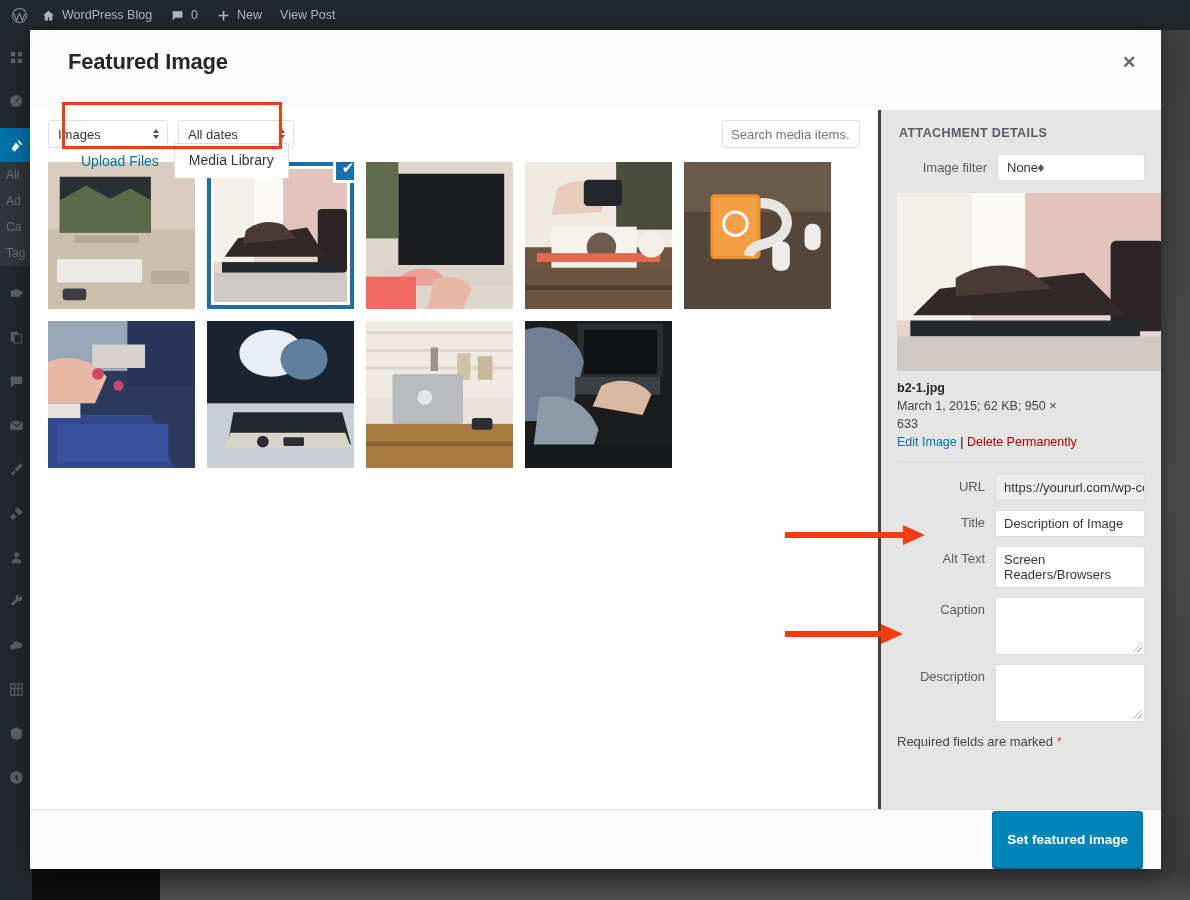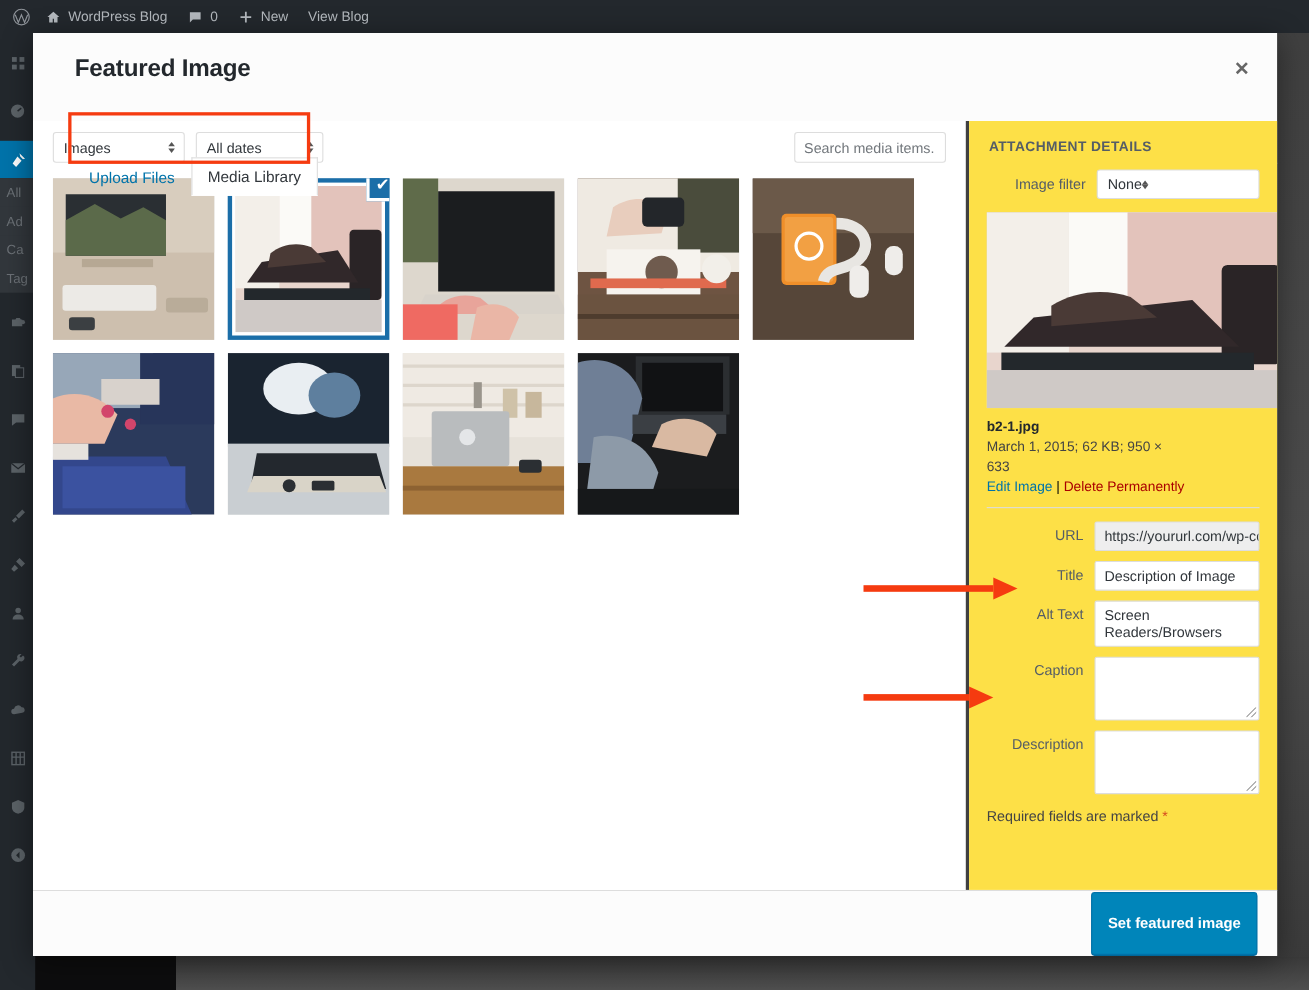--- a/index.html
+++ b/index.html
@@ -98,21 +98,21 @@
   .header-rule {
     position: absolute; left: 0; right: 0; top: 118px; height: 1px; background: #ddd;
   }
 
   .modal-body { display: flex; flex: 1 1 auto; min-height: 0; position: relative; }
   .lib-pane {
     flex: 1 1 auto; position: relative; background: #fff;
     border-right: 3px solid #404040; overflow: hidden;
   }
   .attach-pane {
-    flex: 0 0 280px; background: #fde047; padding: 16px 16px 0 16px;
+    flex: 0 0 280px; background: #e5e5e5; padding: 16px 16px 0 16px;
     overflow: hidden; position: relative;
   }
 
   
   .toolbar {
     display: flex; align-items: center; padding: 10px 18px 8px 18px; gap: 10px;
   }
   .sel {
     position: relative; height: 28px; min-width: 120px;
     border: 1px solid #ddd; border-radius: 3px; background: #fff;
@@ -254,21 +254,21 @@
       </div>
       <div class="ab-item">
         <span class="ab-icon">
           <svg width="13" height="13" viewBox="0 0 24 24" fill="#b4b9be">
               <path d="M10.5 3h3v7.5H21v3h-7.5V21h-3v-7.5H3v-3h7.5z"></path>
             </svg>
         </span>
         <span>New</span>
       </div>
       <div class="ab-item">
-        <span>View Blog</span>
+        <span>View Post</span>
       </div>
     </div>
   </div>
 
   <div class="admin-menu">
     <div class="am-gap"></div>
     <div class="am-icon">
       <svg width="15" height="15" viewBox="0 0 24 24" fill="#7f878d">
           <rect x="3" y="3" width="7" height="7"></rect>
           <rect x="14" y="3" width="7" height="7"></rect>

